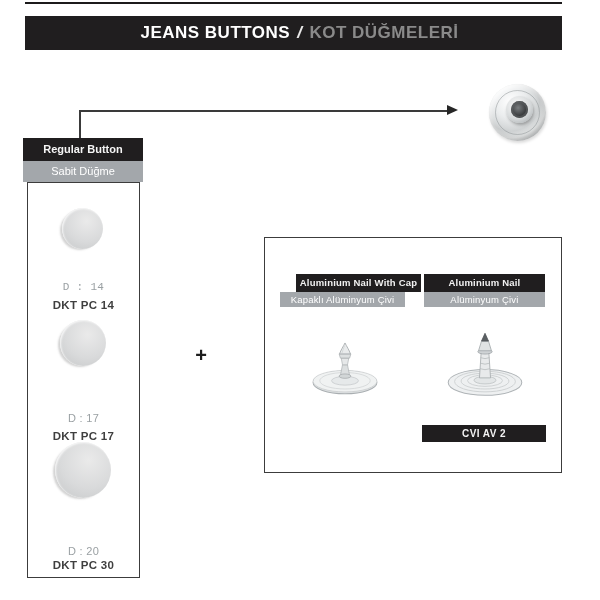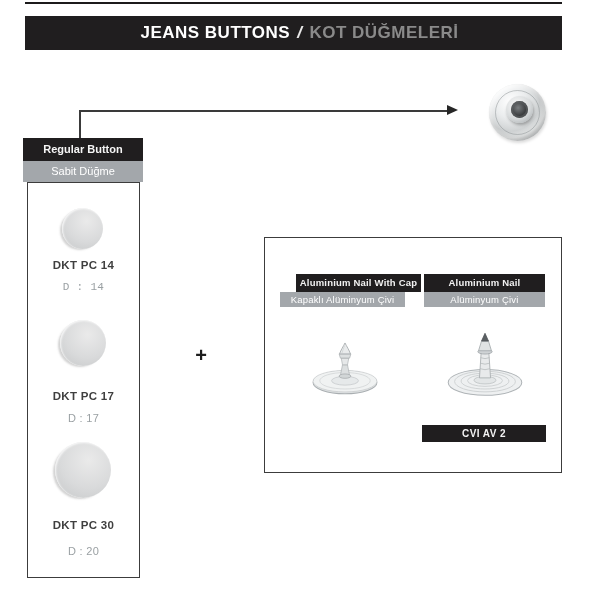--- a/index.html
+++ b/index.html
@@ -46,21 +46,21 @@
               border:1.5px solid #3c3c3c; background:#ffffff; }
 
   .btn-circle { position:absolute; border-radius:50%;
     background: radial-gradient(circle at 60% 32%, #eaeaea 0%, #d9dadb 55%, #c5c7c8 100%);
     box-shadow: -3px 2px 2px -1px rgba(110,110,110,0.3), inset 1px 1px 2px rgba(255,255,255,0.8); }
   .c1 { left:62px; top:208px; width:41px; height:41px; }
   .c2 { left:60px; top:320px; width:46px; height:46px; }
   .c3 { left:55px; top:442px; width:56px; height:56px; }
 
   .code-label { position:absolute; left:27px; width:113px; text-align:center;
-                font-weight:bold; font-size:11.5px; color:#3f3f3f; letter-spacing:.3px; }
+                font-weight:bold; font-size:11.5px; color:#3f3f3f; letter-spacing:.3px;margin-top:40px; }
   .dia-label  { position:absolute; left:27px; width:113px; text-align:center;
                 font-size:11px; color:#9aa0a3; letter-spacing:.3px; }
   .code1 { top:259px; } .dia1 { top:281px;font-family:Liberation Mono, monospace; }
   .code2 { top:390px; } .dia2 { top:412px; }
   .code3 { top:519px; } .dia3 { top:545px; }
 
   
   .plus { position:absolute; left:188px; top:344px; width:26px; text-align:center;
           font-size:20px; font-weight:bold; color:#1d1d1d; }
 

